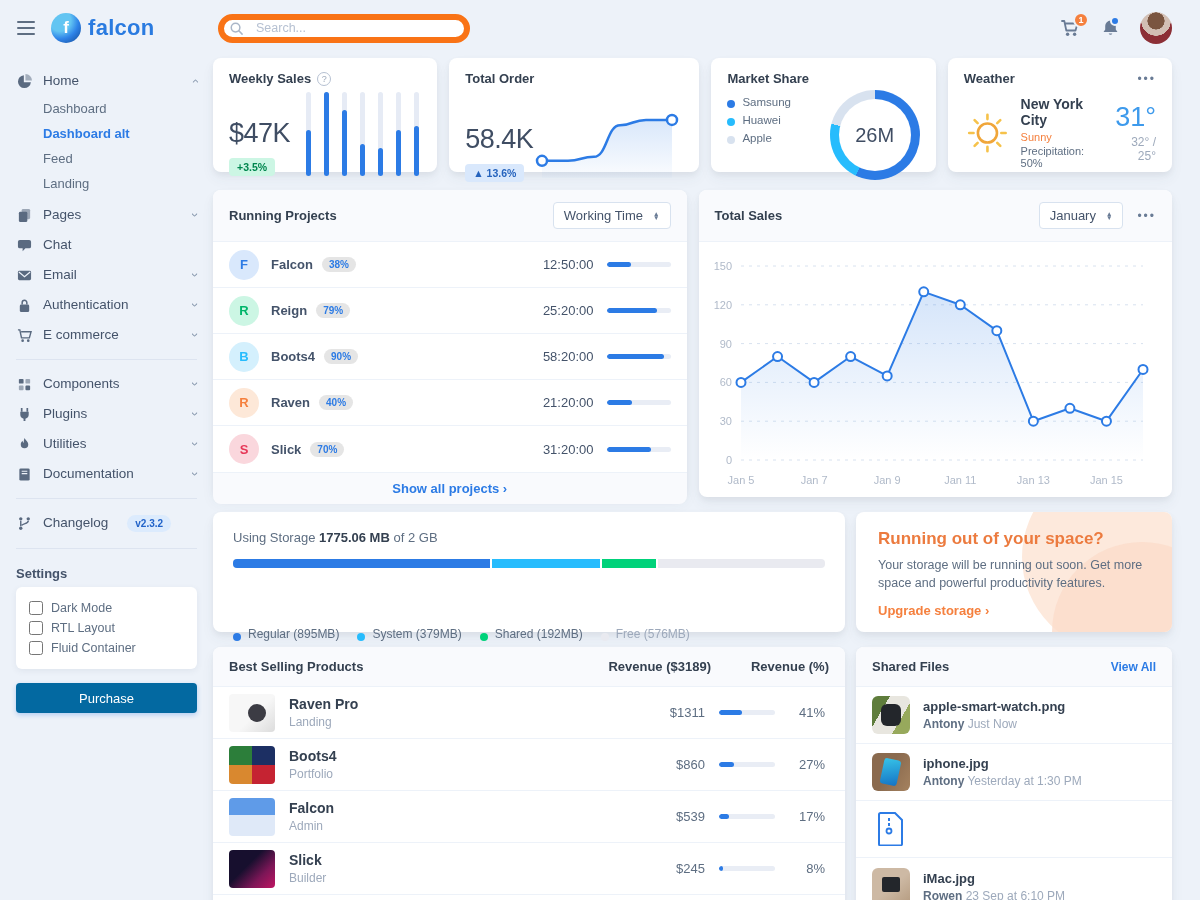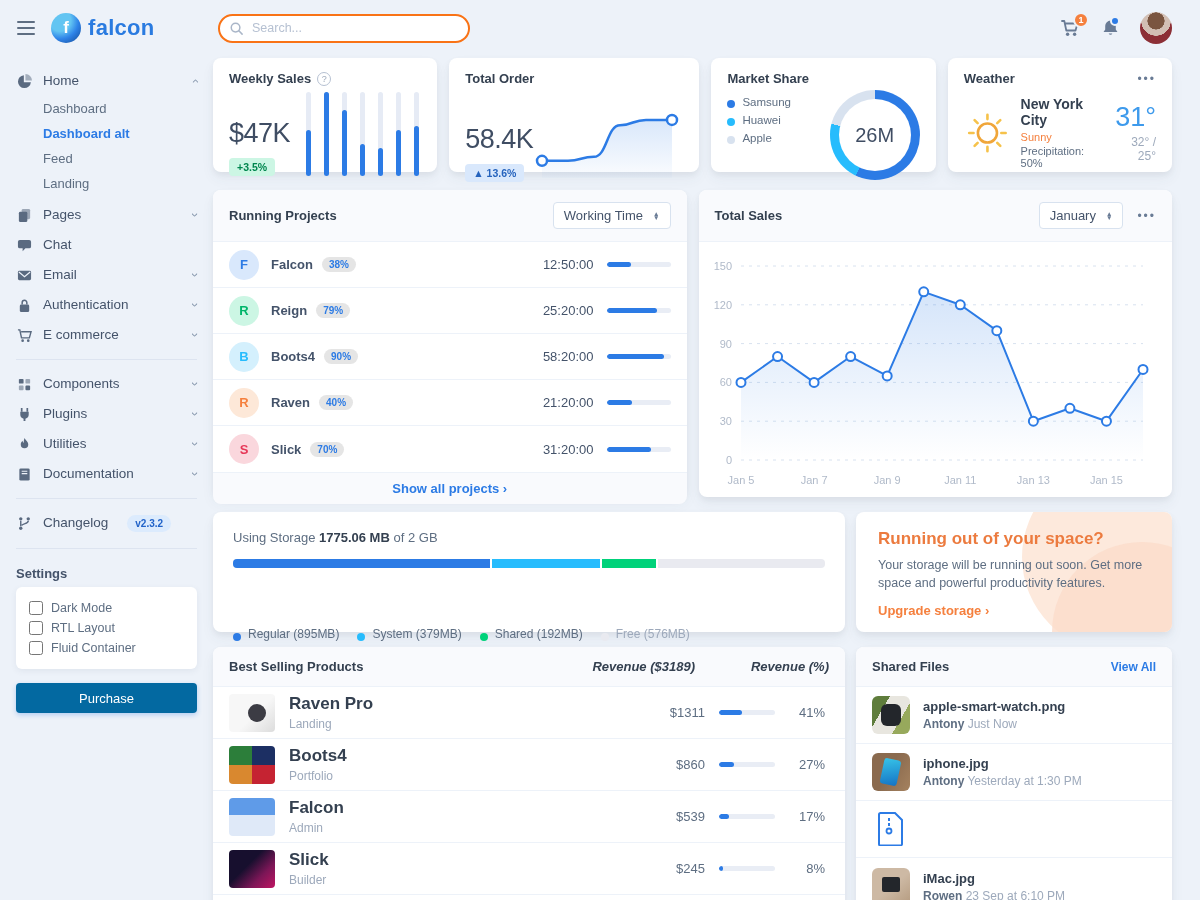--- a/index.html
+++ b/index.html
@@ -41,21 +41,21 @@
   .chk-row { display:flex; align-items:center; gap:8px; padding:3px 0; color:#5e6e82; font-size:12.5px; }
   .chk-row input { width:14px; height:14px; accent-color:#2c7be5; }
   .purchase-btn { display:block; width:calc(100% - 32px); margin:14px 16px 0; height:30px;
     background:#0369a1; color:#fff; border:none; border-radius:4px; font-size:13px;
     font-family:"Liberation Sans",sans-serif; cursor:pointer; box-shadow:0 2px 5px rgba(44,123,229,.3); }
 
   
   .main { flex:1; min-width:0; padding-right:28px; }
   .topbar { height:56px; display:flex; align-items:center; justify-content:space-between; padding-left:5px; }
   .search-wrap { position:relative; }
-  .search-input { width:252px; height:29px; border:2px solid #f97316; border-radius:16px;
+  .search-input { width:252px; height:29px; border:6px solid #f97316; border-radius:16px;
     background:#fff; padding:0 12px 0 32px; font-size:12.5px; color:#5e6e82; outline:none;
     font-family:"Liberation Sans",sans-serif; }
   .search-input::placeholder { color:#b6c1d2; }
   .search-ic { position:absolute; left:11px; top:7px; }
   .top-icons { display:flex; align-items:center; gap:20px; }
   .icon-btn { position:relative; cursor:pointer; display:flex; }
   .cart-badge { position:absolute; top:-7px; right:-8px; width:16px; height:16px; border-radius:50%;
     background:#f5803e; color:#fff; font-size:9px; font-weight:bold; display:flex;
     align-items:center; justify-content:center; border:2px solid #edf2f9; }
   .bell-dot { position:absolute; top:-3px; right:0; width:10px; height:10px; border-radius:50%;
@@ -151,32 +151,32 @@
   .space-card::after { content:""; position:absolute; right:-60px; bottom:-90px; width:180px; height:180px;
     border-radius:50%; background:#fbdccb; opacity:.8; }
   .space-hd { font-size:17px; font-weight:bold; color:#ec7b3f; position:relative; z-index:1; }
   .space-body { font-size:12.5px; color:#5e6e82; line-height:1.45; margin-top:7px; max-width:300px;
     position:relative; z-index:1; }
   .space-link { display:inline-block; margin-top:11px; color:#f5803e; font-size:13px; font-weight:bold;
     text-decoration:none; position:relative; z-index:1; cursor:pointer; }
 
   
   .row4 { display:grid; grid-template-columns:2fr 1fr; gap:11px; margin-top:15px; align-items:start; }
-  .bs-cols { display:flex; gap:16px;font-style:italic; }
+  .bs-cols { display:flex; gap:0; }
   .bs-col1 { width:150px; text-align:right; font-size:13px; font-weight:bold; color:#344050; }
   .bs-col2 { width:118px; text-align:right; font-size:13px; font-weight:bold; color:#344050; }
   .bs-row { display:flex; align-items:center; padding:7px 20px 7px 16px; border-bottom:1px solid #edf2f9; height:52px; }
   .thumb { width:46px; height:38px; border-radius:4px; margin-right:14px; flex-shrink:0; }
   .t-raven { background:linear-gradient(135deg,#f7f7f7 0 55%, #dcdcdc 100%); position:relative; }
   .t-raven::after { content:""; position:absolute; left:50%; top:50%; width:18px; height:18px;
     margin:-9px 0 0 -4px; border-radius:50%; background:#3c3c44; }
   .t-boots { background:conic-gradient(#1c2f63 0 25%, #c52332 25% 50%, #d9882f 50% 75%, #2c7e3a 75%); }
   .t-falcon { background:linear-gradient(180deg,#5f9be8 0 45%, #dfe9f8 45%); }
   .t-slick { background:linear-gradient(135deg,#170f2e 0 40%, #7c1657 70%, #c01562 100%); }
-  .bs-name { font-size:17px; font-weight:bold; color:#344050; }
+  .bs-name { font-size:14px; font-weight:bold; color:#344050; }
   .bs-cat { font-size:12px; color:#9da9bb; margin-top:3px; }
   .bs-right { margin-left:auto; display:flex; align-items:center; }
   .bs-rev { width:70px; text-align:right; font-size:13px; color:#5e6e82; }
   .bs-bar { width:56px; height:5px; background:#e9edf5; border-radius:3px; margin:0 14px; overflow:hidden; }
   .bs-pct { width:36px; text-align:right; font-size:13px; color:#5e6e82; }
 
   .sf-row { display:flex; align-items:center; gap:13px; padding:9px 20px 9px 16px; border-bottom:1px solid #edf2f9; height:57px; }
   .sf-thumb { width:38px; height:38px; border-radius:6px; flex-shrink:0; }
   .t-watch { background:linear-gradient(120deg,#5f7d3c 0 30%, #e8e6df 30% 70%, #97a95c 70%);
     position:relative; }

